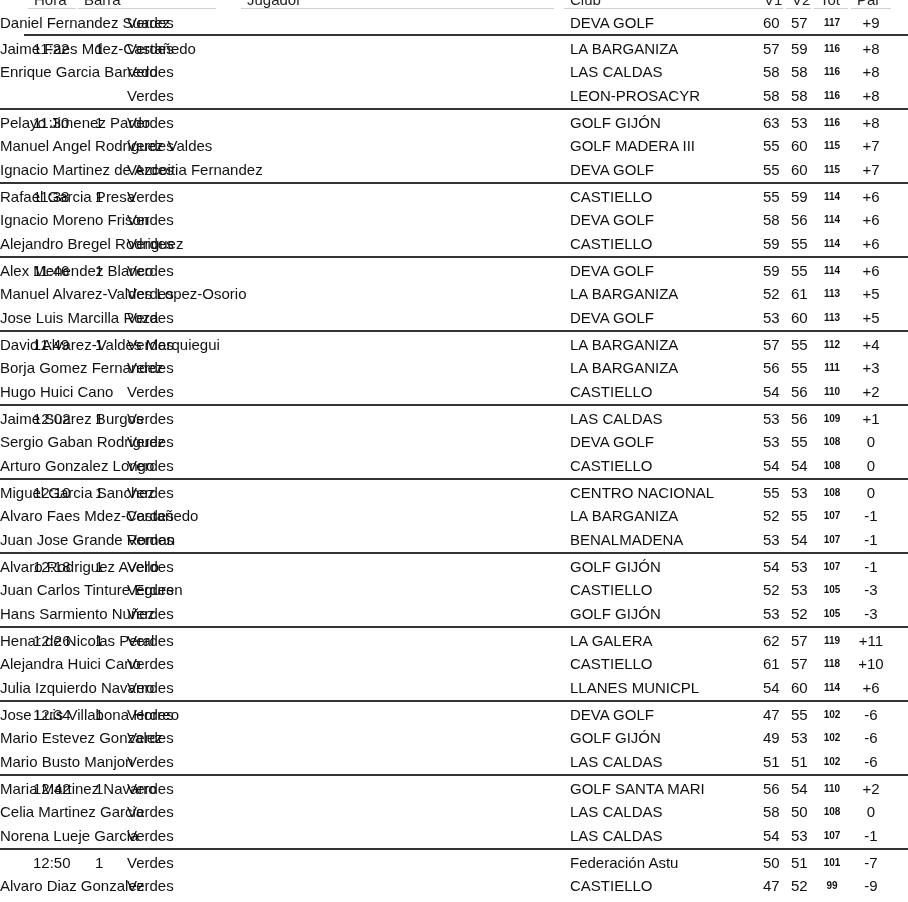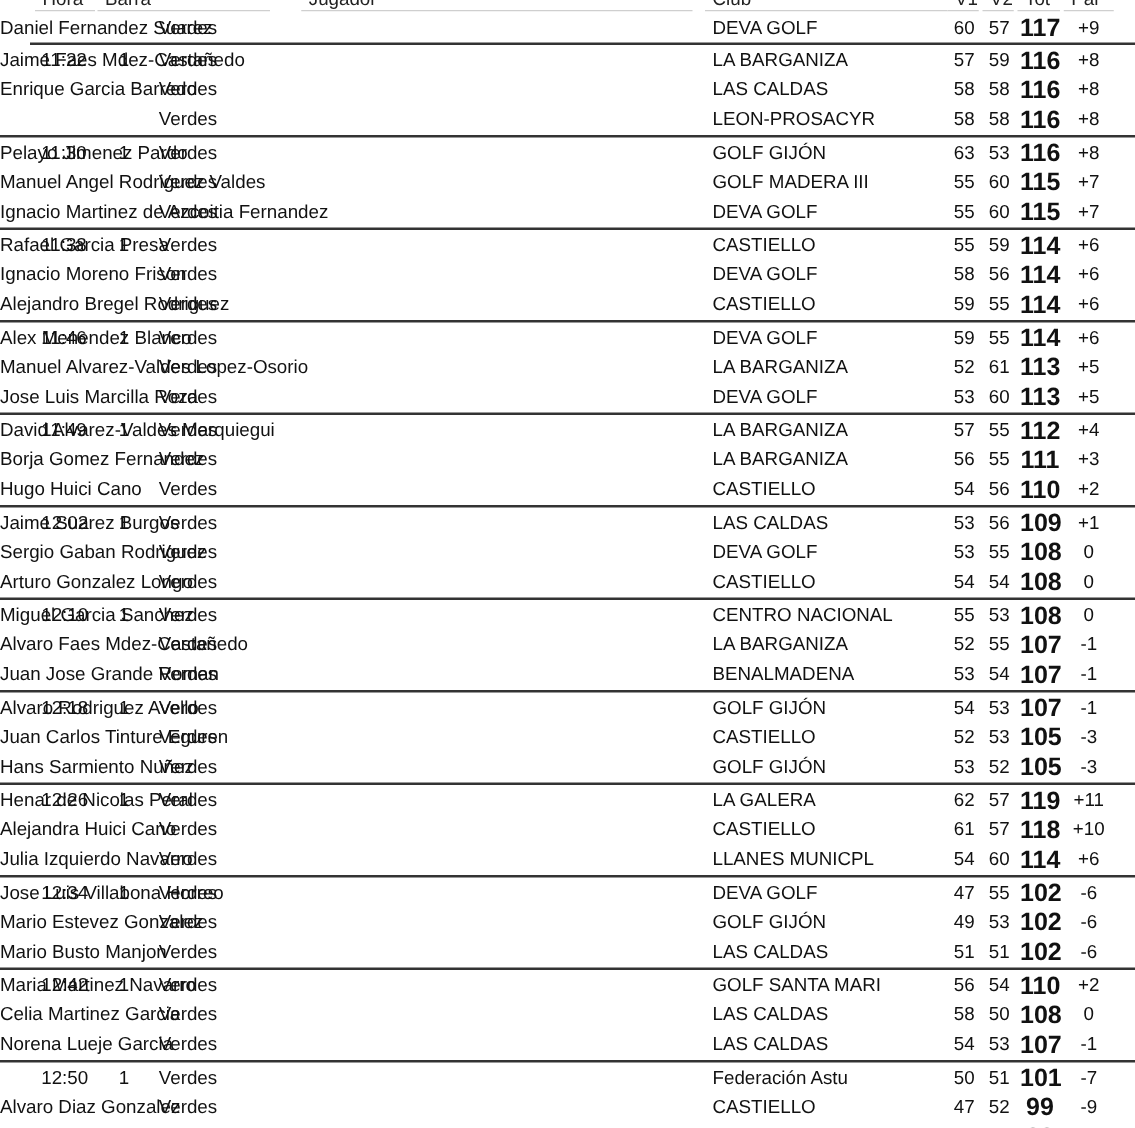--- a/index.html
+++ b/index.html
@@ -12,21 +12,21 @@
   .group { position: relative; border-bottom: 2px solid #333; }
   .group:last-child { border-bottom: 2px solid #444; }
   .row { position: relative; height: 24px; }
   .c { position: absolute; top: 3px; line-height: 18px; white-space: nowrap; }
   .hora { left: 33px; }
   .barra { left: 95px; }
   .barras { left: 127px; }
   .club { left: 570px; }
   .v1 { left: 763px; width: 20px; text-align: left; }
   .v2 { left: 791px; width: 20px; text-align: left; }
-  .tot { left: 816px; width: 32px; text-align: center; font-weight: bold; font-size: 20px; }
+  .tot { left: 816px; width: 32px; text-align: center; font-weight: bold; font-size: 10px; }
   .par { left: 852px; width: 38px; text-align: center; }
   .group .row:first-child .c { top: 4px; }
 </style>
 </head>
 <body>
 
 <div class="header">
   <div class="hcell" style="left:28px;width:48px;">Hora</div>
   <div class="hcell" style="left:78px;width:138px;">Barra</div>
   <div class="hcell" style="left:241px;width:313px;">Jugador</div>

